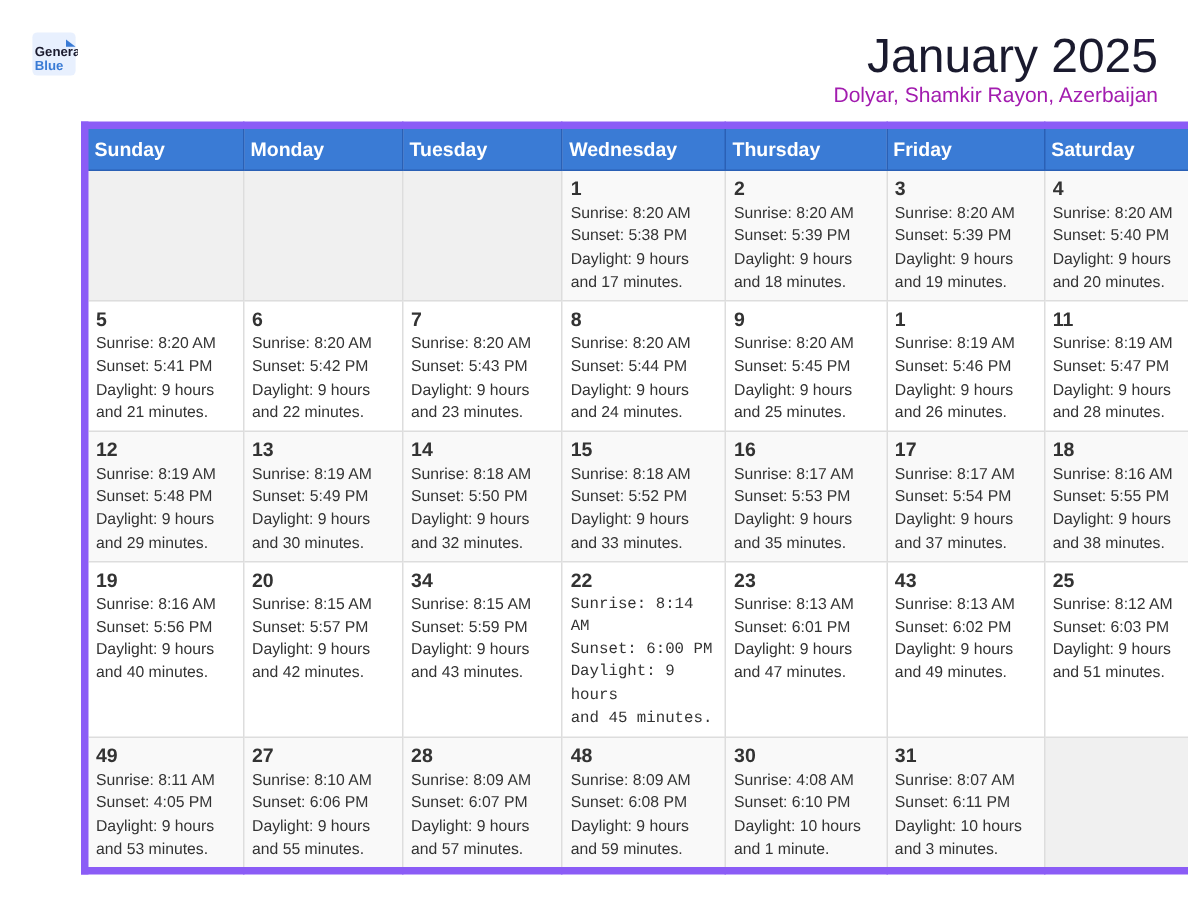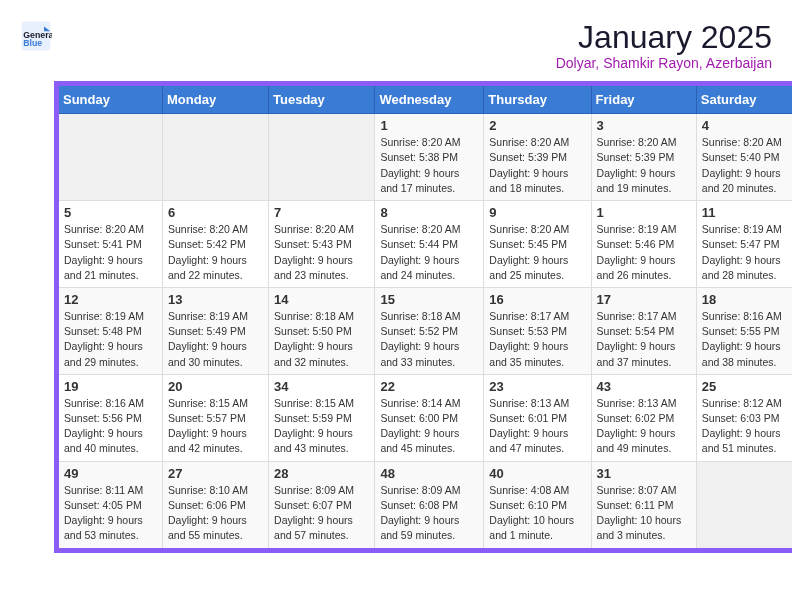--- a/index.html
+++ b/index.html
@@ -265,21 +265,21 @@
         </td>
         <td>
           <span class="day-num">34</span>
           <div class="day-info" style="white-space: pre-line;">Sunrise: 8:15 AM
 Sunset: 5:59 PM
 Daylight: 9 hours
 and 43 minutes.</div>
         </td>
         <td>
           <span class="day-num">22</span>
-          <div class="day-info" style="white-space: pre-line;">Sunrise: 8:14 AM
+          <div class="day-info" style="white-space: pre-line; font-family: Liberation Mono, monospace;">Sunrise: 8:14 AM
 Sunset: 6:00 PM
 Daylight: 9 hours
 and 45 minutes.</div>
         </td>
         <td>
           <span class="day-num">23</span>
           <div class="day-info" style="white-space: pre-line;">Sunrise: 8:13 AM
 Sunset: 6:01 PM
 Daylight: 9 hours
 and 47 minutes.</div>
@@ -322,21 +322,21 @@
 and 57 minutes.</div>
         </td>
         <td>
           <span class="day-num">48</span>
           <div class="day-info" style="white-space: pre-line;">Sunrise: 8:09 AM
 Sunset: 6:08 PM
 Daylight: 9 hours
 and 59 minutes.</div>
         </td>
         <td>
-          <span class="day-num">40</span>
+          <span class="day-num">30</span>
           <div class="day-info" style="white-space: pre-line;">Sunrise: 4:08 AM
 Sunset: 6:10 PM
 Daylight: 10 hours
 and 1 minute.</div>
         </td>
         <td>
           <span class="day-num">31</span>
           <div class="day-info" style="white-space: pre-line;">Sunrise: 8:07 AM
 Sunset: 6:11 PM
 Daylight: 10 hours

